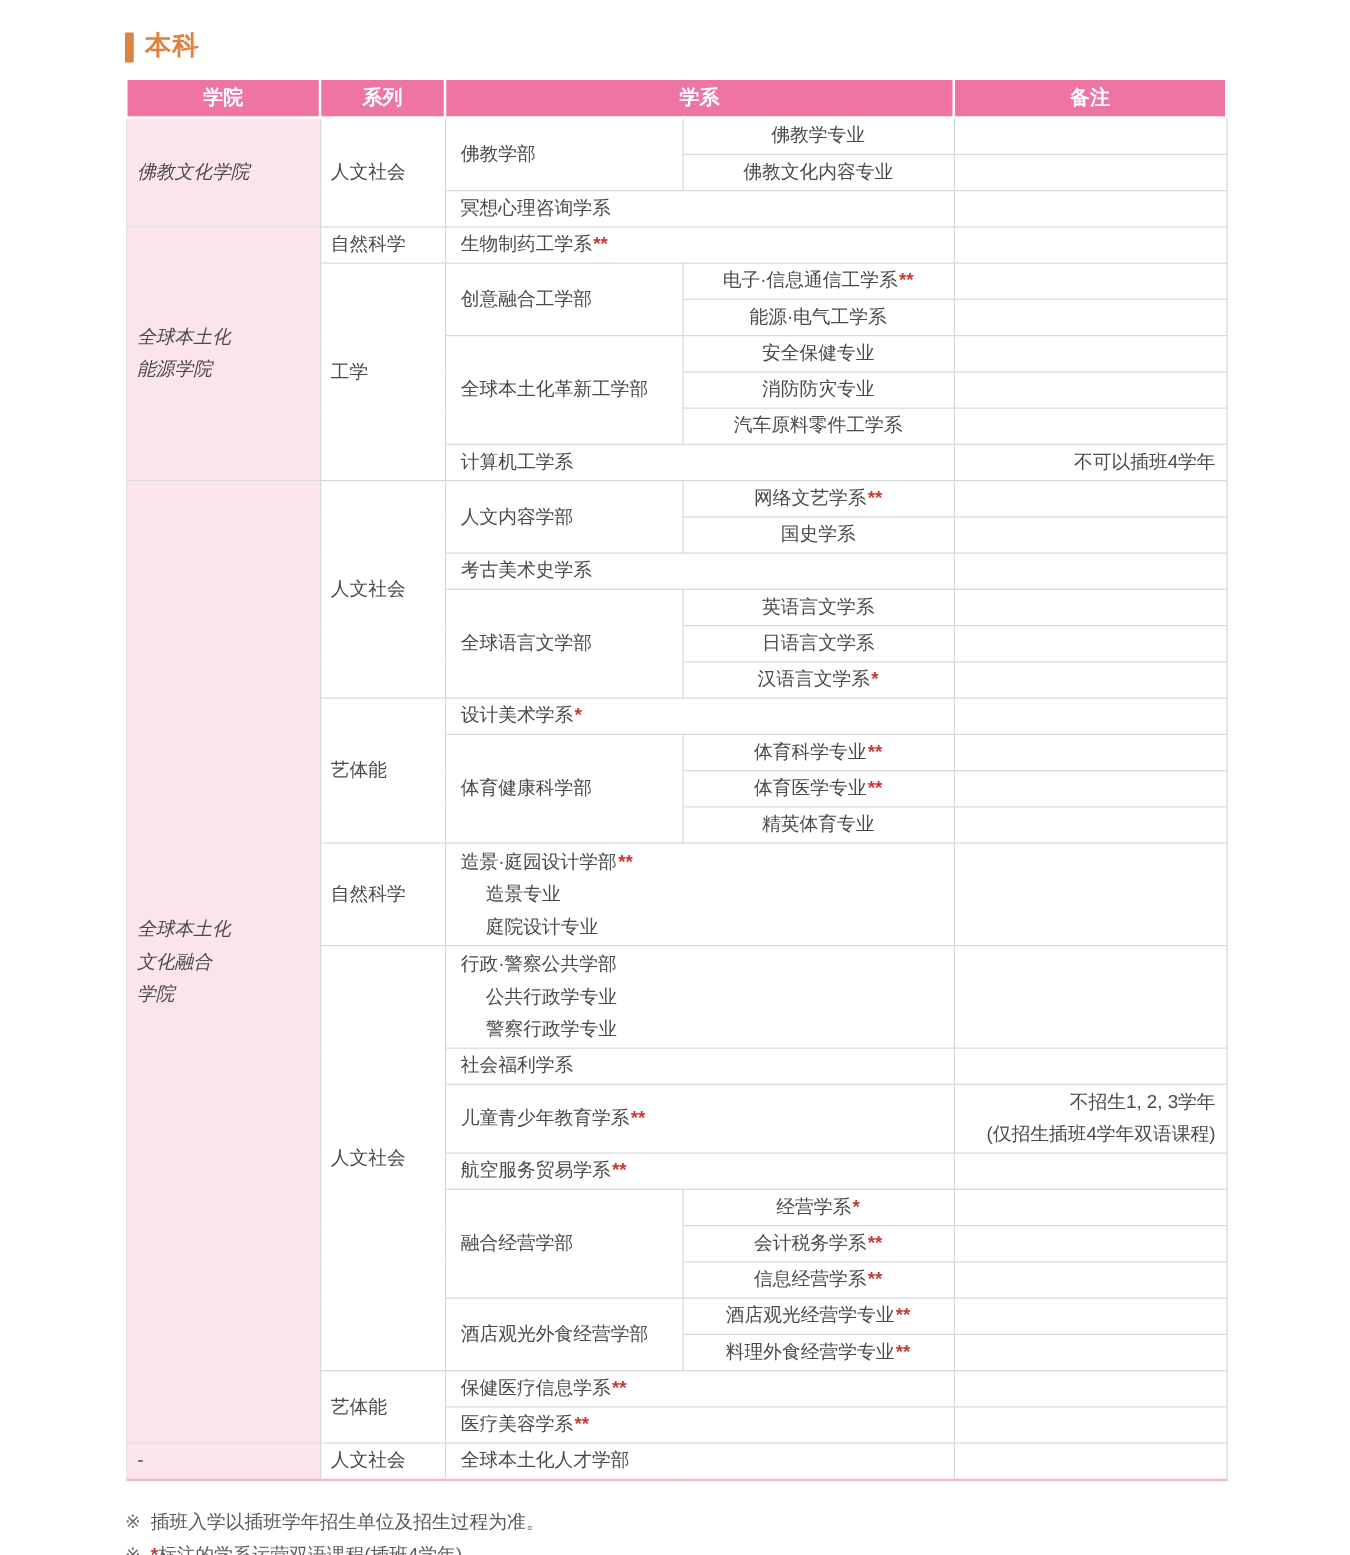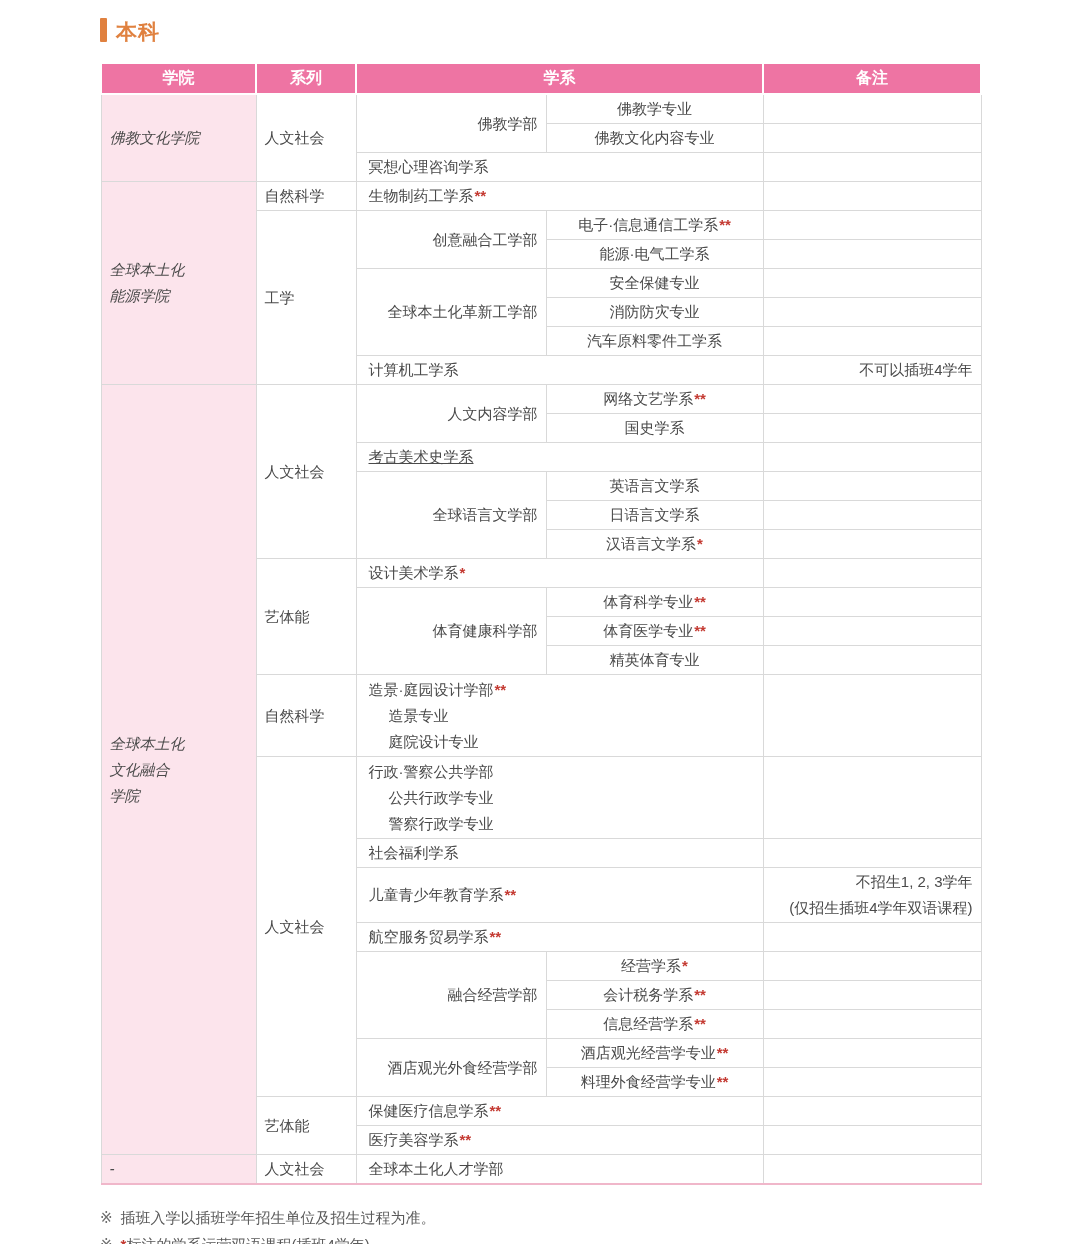--- a/index.html
+++ b/index.html
@@ -2,37 +2,37 @@
 <html><head>
 <meta charset="utf-8">
 <style>
   html,body{margin:0;padding:0;}
   body{
     width:1080px;height:1244px;background:#ffffff;
     font-family:"Liberation Sans","DejaVu Sans",sans-serif;
     color:#4a4a4a;position:relative;overflow:hidden;
   }
   .page{position:absolute;left:100px;top:18px;width:880px;}
-  .title-row{display:flex;align-items:flex-start;height:32px;margin-bottom:12px;}
+  .title-row{display:flex;align-items:flex-end;height:32px;margin-bottom:12px;}
   .title-bar{width:7px;height:24px;background:#e0813f;margin-right:9px;border-radius:1px;}
   .title-text{color:#e0813f;font-size:21px;font-weight:bold;letter-spacing:1px;}
 
   table{border-collapse:collapse;table-layout:fixed;width:880px;}
   th{
     background:#ee74a3;color:#ffffff;font-size:16px;font-weight:bold;
     height:29px;border:2px solid #ffffff;padding:0;
   }
   td{
     border:1px solid #d9d9d9;font-size:15px;color:#4a4a4a;
     padding:1px 8px;vertical-align:middle;background:#ffffff;
     overflow:hidden;
   }
   td.college{background:#fce4ec;font-style:italic;}
   td.series{text-align:left;}
-  td.dept{text-align:right;padding-left:12px;}
+  td.dept{text-align:left;padding-left:12px;}
   td.full{text-align:left;padding-left:12px;}
   td.major{text-align:center;}
   td.remark{text-align:right;}
   tr:last-child td{border-bottom:2px solid #f0b7ca;}
   .line{line-height:26px;}
   .line.indent{padding-left:20px;}
   .mark{color:#c43a32;font-weight:bold;margin-left:1px;}
 
   .footnotes{margin-top:24px;}
   .footnote{display:flex;align-items:flex-start;margin-bottom:10px;font-size:15px;color:#5a5a5a;line-height:17px;}
@@ -168,21 +168,21 @@
             <div class="line"><span>网络文艺学系</span><span class="mark">**</span></div>
           </td>
           <td class="remark"></td>
         </tr>
         <tr style="height: 27px;">
           <td class="major">
             <div class="line"><span>国史学系</span></div>
           </td>
           <td class="remark"></td>
         </tr>
-        <tr style="height: 27px; text-decoration: underline;">
+        <tr style="height: 27px;">
           <td class="full" colspan="2">
             <div class="line"><span>考古美术史学系</span></div>
           </td>
           <td class="remark"></td>
         </tr>
         <tr style="height: 27px;">
           <td class="dept" rowspan="3">
             <div class="line"><span>全球语言文学部</span></div>
           </td>
           <td class="major">

